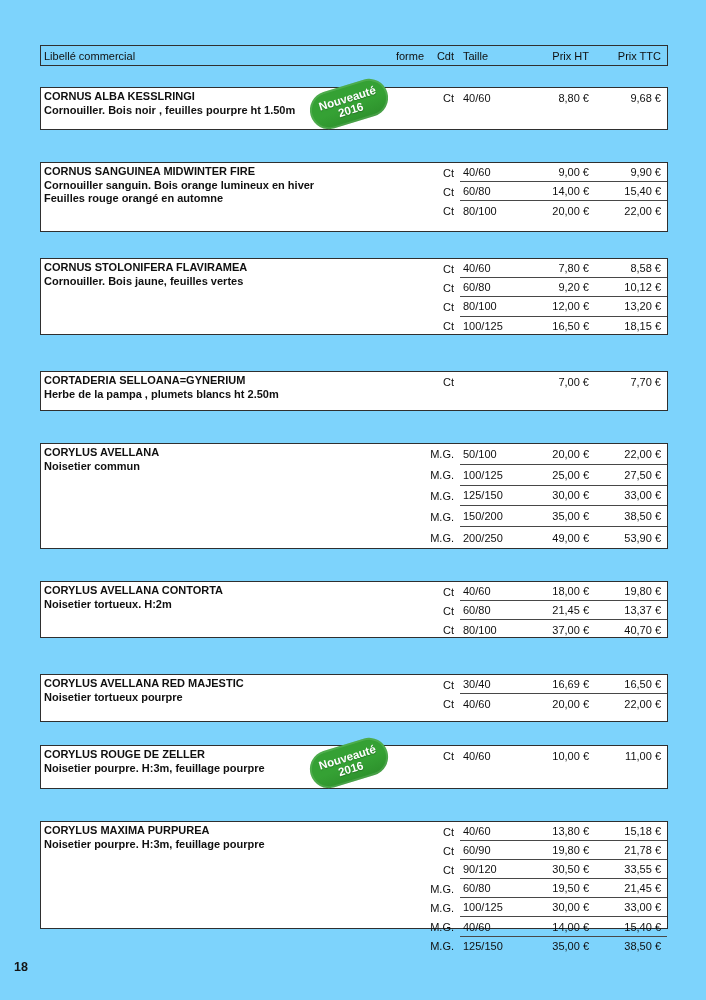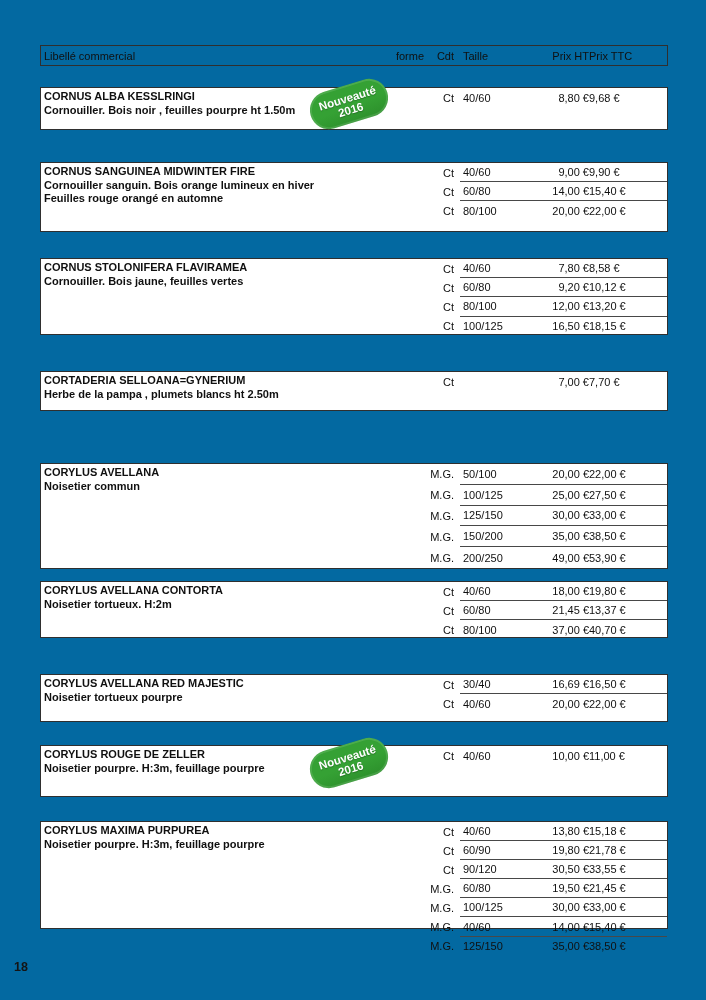--- a/index.html
+++ b/index.html
@@ -1,38 +1,38 @@
 <!DOCTYPE html>
 <html><head>
 <meta charset="utf-8">
 <style>
   html,body{margin:0;padding:0;background:#e8e8e8;}
   .sheet{
     position:relative;
     width:706px;height:1000px;
-    background:#0369a1;
+    background:#7dd3fc;
     font-family:"Liberation Sans", sans-serif;
     color:#101010;
     overflow:hidden;
   }
   .hdr-box{
     position:absolute;
     left:40px;top:45px;width:628px;height:21px;
     border:1.4px solid #2f2f2f;
     box-sizing:border-box;
     display:flex;align-items:center;
     font-size:11px;
   }
   .cell-libelle{flex:1;padding-left:3px;}
   .cell-forme{width:42px;text-align:right;}
   .cell-cdt-h{width:30px;text-align:right;}
   .hdr-right{margin-left:6px;display:flex;width:207px;}
   .cell-taille{width:72px;padding-left:3px;box-sizing:border-box;}
   .cell-ht{width:57px;text-align:right;}
-  .cell-ttc{flex:1;padding-right:6px;}
+  .cell-ttc{flex:1;text-align:right;padding-right:6px;}
 
   .block{
     position:absolute;
     left:40px;width:628px;
     border:1.4px solid #2f2f2f;
     box-sizing:border-box;
     background:#fff;
   }
   .prod-text{
     position:absolute;left:3px;top:2px;right:300px;
@@ -191,21 +191,21 @@
     <div class="cell-cdt">Ct</div>
     <div class="row-right">
       <div class="cell-taille"></div>
       <div class="cell-ht">7,00 €</div>
       <div class="cell-ttc">7,70 €</div>
     </div>
   </div>
         </div>
 
   </div>
-      <div class="block" style="top: 443px; height: 106px; margin-top: 20px;">
+      <div class="block" style="top: 443px; height: 106px;">
     <div class="prod-text">
       <span class="prod-name">CORYLUS AVELLANA</span>
     <span class="prod-desc">Noisetier commun</span>
         </div>
     <div class="price-table">
           <div class="price-row" style="height: 20.8px;">
     <div class="cell-cdt">M.G.</div>
     <div class="row-right lined">
       <div class="cell-taille">50/100</div>
       <div class="cell-ht">20,00 €</div>
@@ -298,21 +298,21 @@
     <div class="cell-cdt">Ct</div>
     <div class="row-right">
       <div class="cell-taille">40/60</div>
       <div class="cell-ht">20,00 €</div>
       <div class="cell-ttc">22,00 €</div>
     </div>
   </div>
         </div>
 
   </div>
-      <div class="block" style="top: 745px; height: 52px;">
+      <div class="block" style="top: 745px; height: 44px;">
     <div class="prod-text">
       <span class="prod-name">CORYLUS ROUGE DE ZELLER</span>
     <span class="prod-desc">Noisetier pourpre. H:3m, feuillage pourpre</span>
         </div>
     <div class="price-table">
           <div class="price-row" style="height: 19.3px;">
     <div class="cell-cdt">Ct</div>
     <div class="row-right">
       <div class="cell-taille">40/60</div>
       <div class="cell-ht">10,00 €</div>

